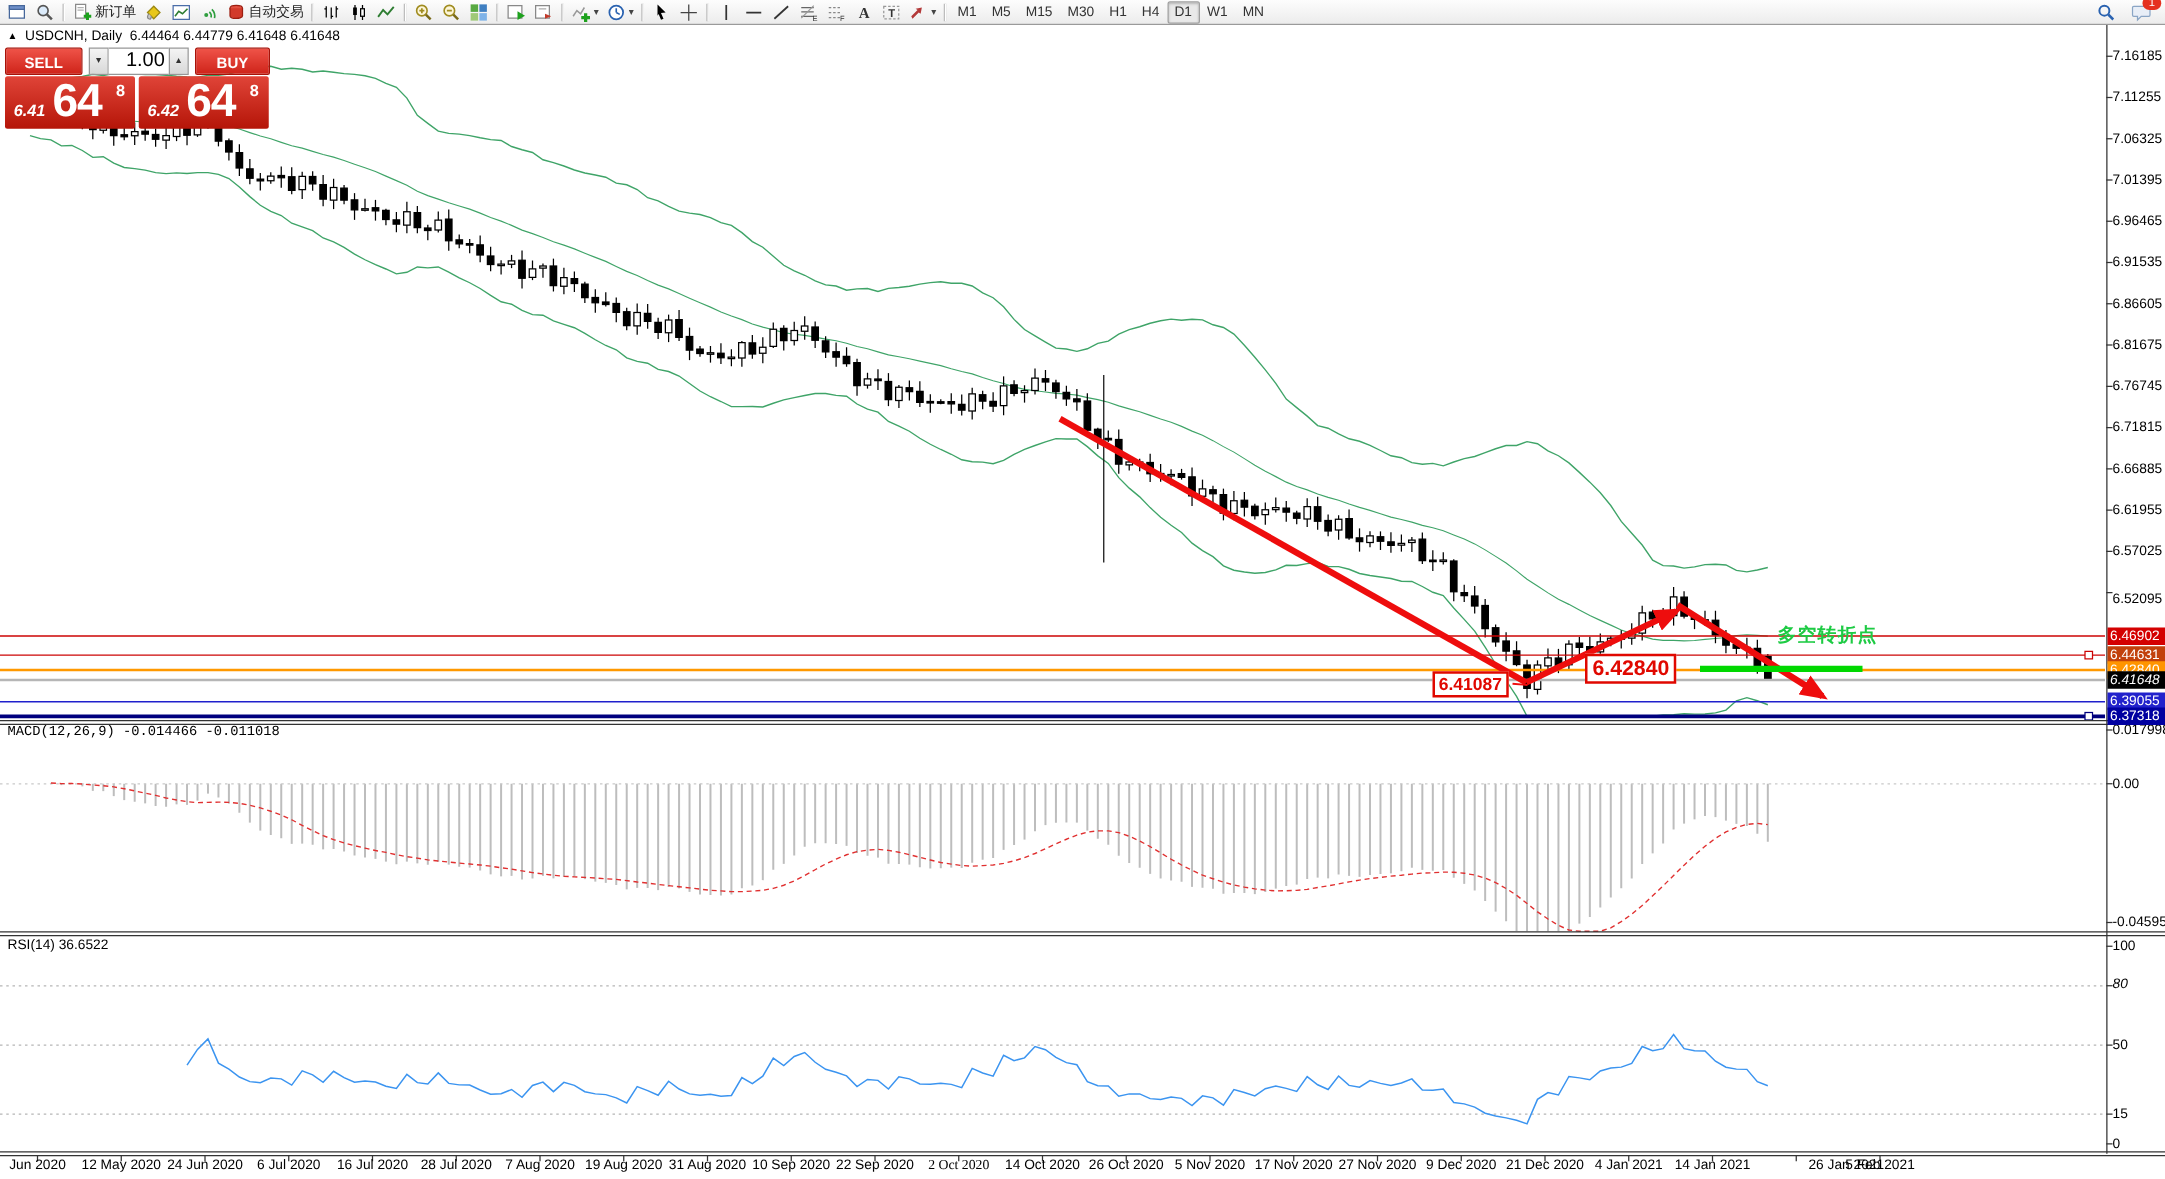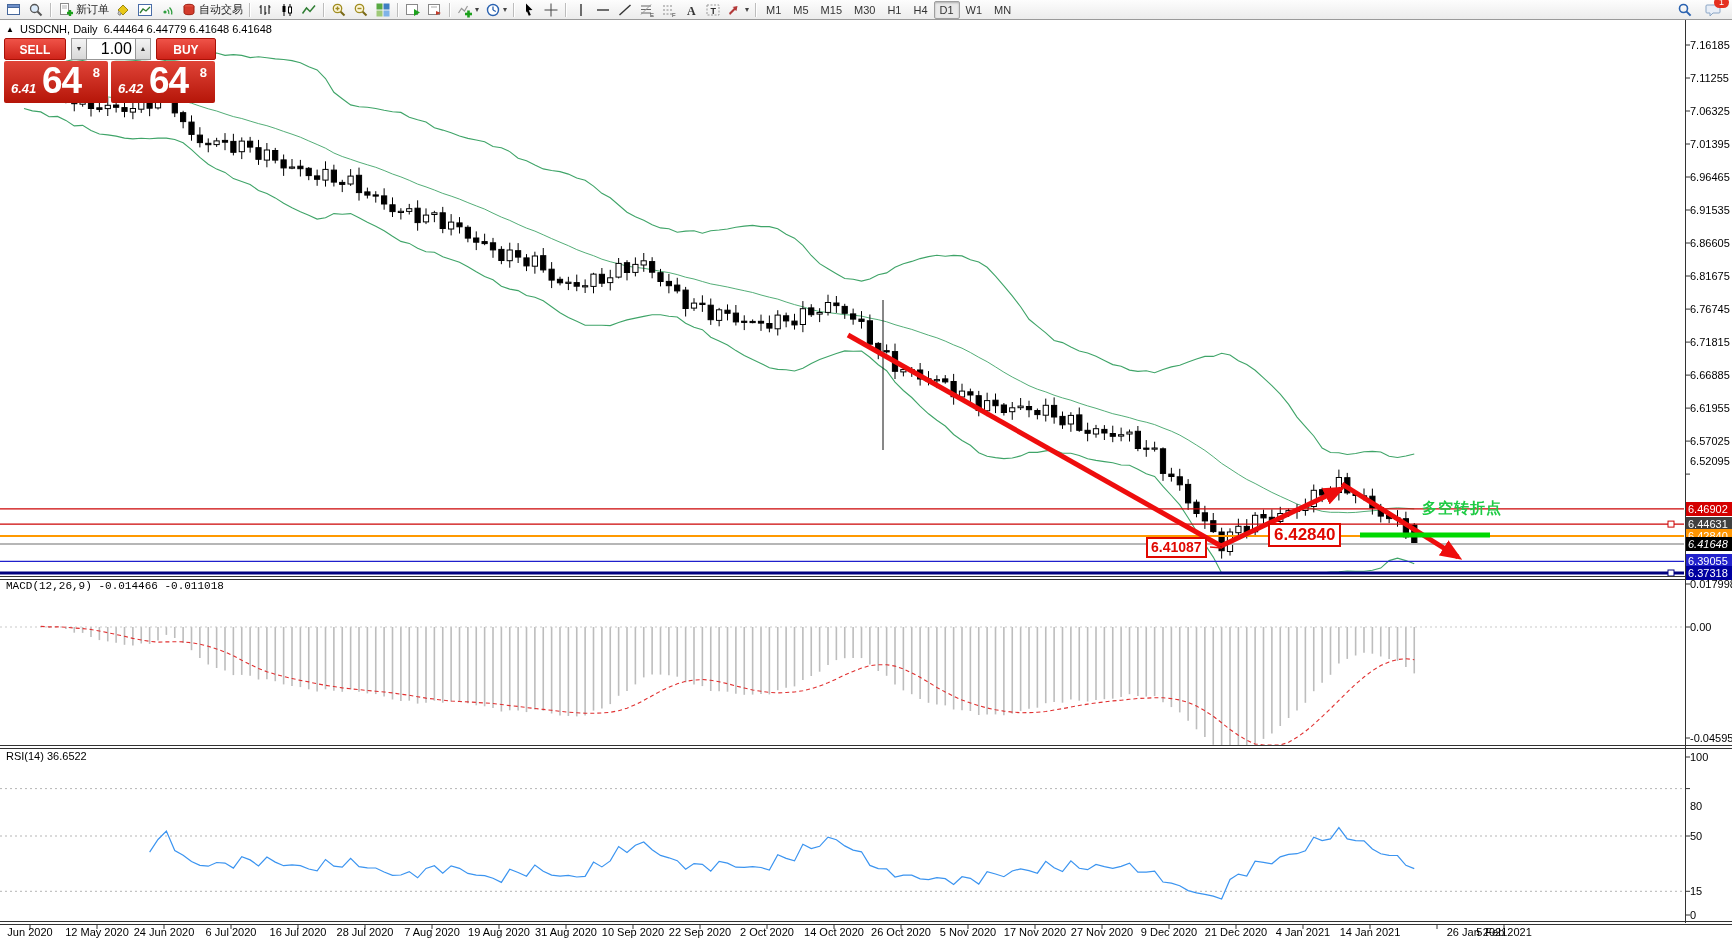--- a/index.html
+++ b/index.html
@@ -918,47 +918,47 @@
       <div class="ax-label" style="top: 138.019px;">7.01395</div>
       <div class="ax-label" style="top: 171.025px;">6.96465</div>
       <div class="ax-label" style="top: 204.032px;">6.91535</div>
       <div class="ax-label" style="top: 237.038px;">6.86605</div>
       <div class="ax-label" style="top: 270.044px;">6.81675</div>
       <div class="ax-label" style="top: 303.051px;">6.76745</div>
       <div class="ax-label" style="top: 336.057px;">6.71815</div>
       <div class="ax-label" style="top: 369.063px;">6.66885</div>
       <div class="ax-label" style="top: 402.07px;">6.61955</div>
       <div class="ax-label" style="top: 435.076px;">6.57025</div>
-      <div class="ax-label" style="top: 455px; text-align: center;">6.52095</div>
+      <div class="ax-label" style="top: 473px; text-align: center;">6.52095</div>
       <div class="ax-tag" style="top: 501.85px; background: rgb(212, 0, 0);">6.46902</div>
-      <div class="ax-tag" style="top: 517.054px; background: #404040;">6.44631</div>
+      <div class="ax-tag" style="top: 517.054px; background: #c2410c;">6.44631</div>
       <div class="ax-tag" style="top: 529.045px; background: rgb(255, 149, 0);">6.42840</div>
       <div class="ax-tag" style="top: 537.025px; background: rgb(0, 0, 0); font-style: italic;">6.41648</div>
       <div class="ax-tag" style="top: 554.385px; background: rgb(34, 34, 204);">6.39055</div>
       <div class="ax-tag" style="top: 566.015px; background: rgb(0, 0, 160);">6.37318</div>
       <div class="ax-label" style="top: 578px;">0.017998</div>
       <div class="ax-label" style="top: 621px;">0.00</div>
       <div class="ax-label" style="top: 732px;">-0.045957</div>
       <div class="ax-label" style="top: 751px;">100</div>
-      <div class="ax-label" style="top: 800px;">80</div>
+      <div class="ax-label" style="top: 781px; font-style: italic;">80</div>
       <div class="ax-label" style="top: 830px;">50</div>
       <div class="ax-label" style="top: 885.3px;">15</div>
       <div class="ax-label" style="top: 909px;">0</div>
       <div class="date-label" style="left: 30px;">Jun 2020</div>
       <div class="date-label" style="left: 97px;">12 May 2020</div>
       <div class="date-label" style="left: 164px;">24 Jun 2020</div>
       <div class="date-label" style="left: 231px;">6 Jul 2020</div>
       <div class="date-label" style="left: 298px;">16 Jul 2020</div>
       <div class="date-label" style="left: 365px;">28 Jul 2020</div>
       <div class="date-label" style="left: 432px;">7 Aug 2020</div>
       <div class="date-label" style="left: 499px;">19 Aug 2020</div>
       <div class="date-label" style="left: 566px;">31 Aug 2020</div>
       <div class="date-label" style="left: 633px;">10 Sep 2020</div>
       <div class="date-label" style="left: 700px;">22 Sep 2020</div>
-      <div class="date-label" style="left: 767px;">2 Oct 2020</div>
+      <div class="date-label" style="left: 767px; font-family: Liberation Serif, serif;">2 Oct 2020</div>
       <div class="date-label" style="left: 834px;">14 Oct 2020</div>
       <div class="date-label" style="left: 901px;">26 Oct 2020</div>
       <div class="date-label" style="left: 968px;">5 Nov 2020</div>
       <div class="date-label" style="left: 1035px;">17 Nov 2020</div>
       <div class="date-label" style="left: 1102px;">27 Nov 2020</div>
       <div class="date-label" style="left: 1169px;">9 Dec 2020</div>
       <div class="date-label" style="left: 1236px;">21 Dec 2020</div>
       <div class="date-label" style="left: 1303px;">4 Jan 2021</div>
       <div class="date-label" style="left: 1370px;">14 Jan 2021</div>
       <div class="date-label" style="left: 1437px; padding-left: 40px;">26 Jan 2021</div>

